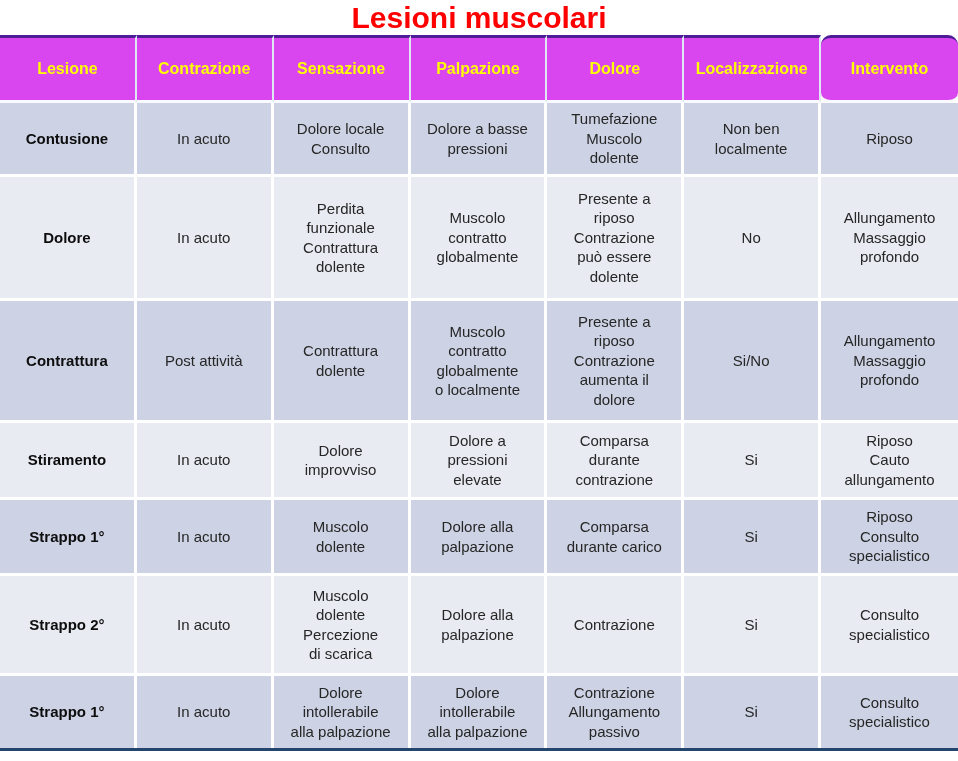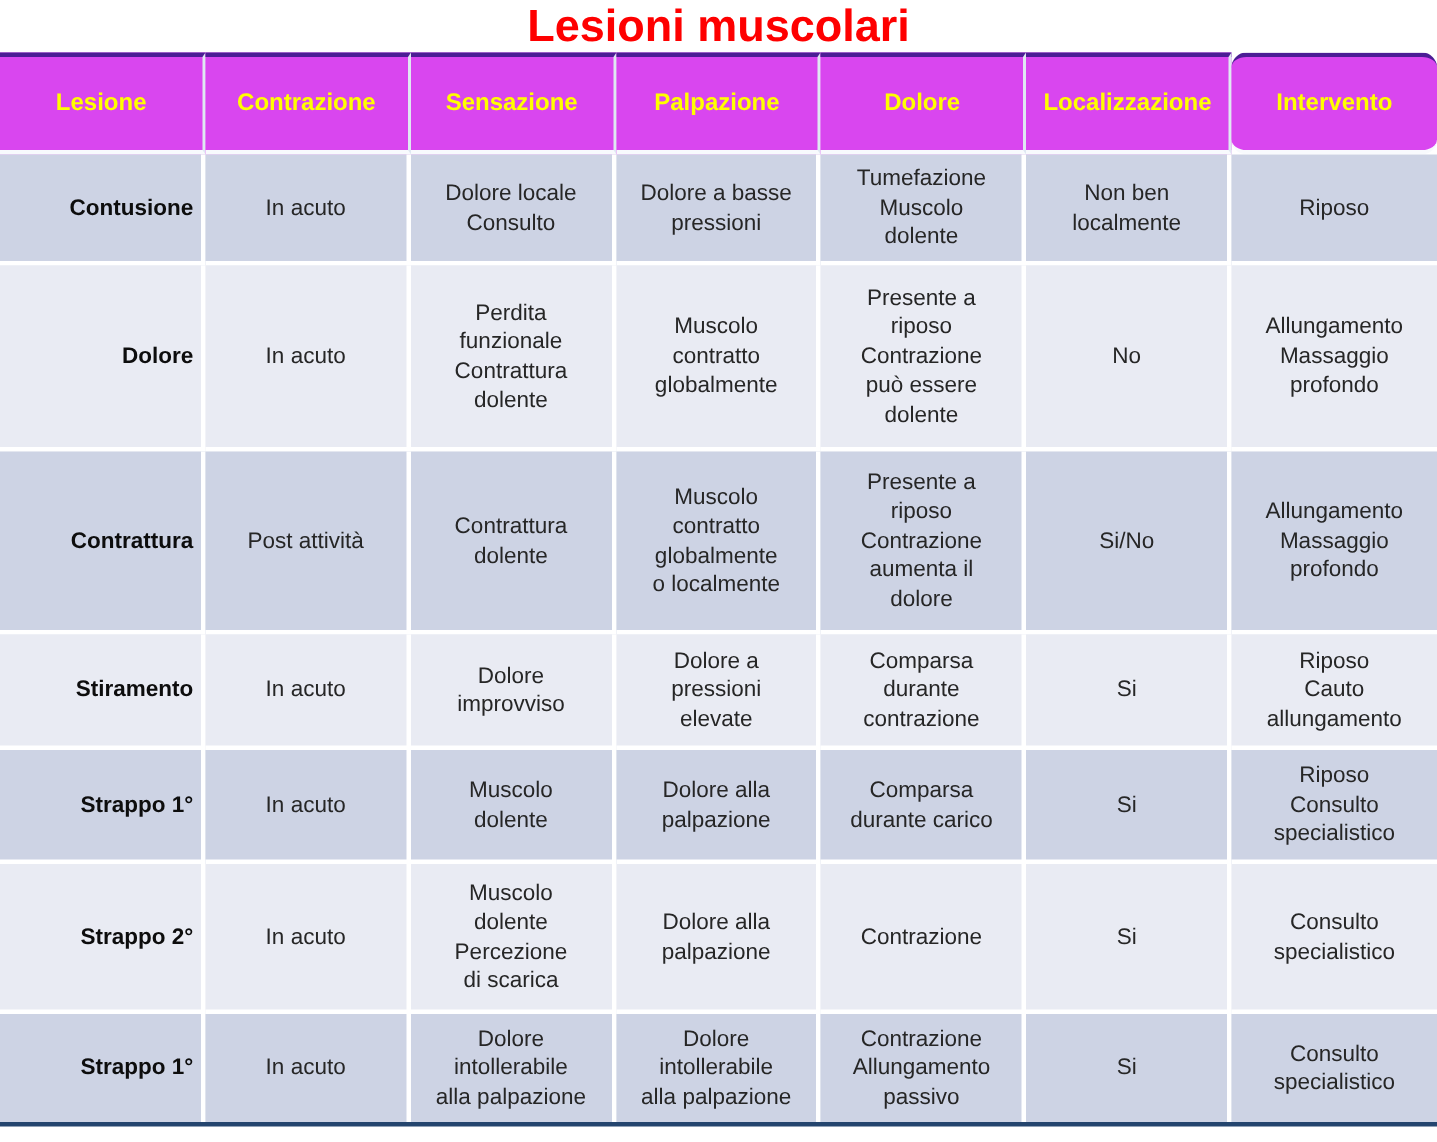--- a/index.html
+++ b/index.html
@@ -34,21 +34,21 @@
   thead th:last-child { border-right: none; border-radius: 10px; }
 
   
   tbody th, tbody td {
     border-right: 3px solid #ffffff; border-bottom: 3px solid #ffffff;
     font-size: 15px; line-height: 1.3; color: #262626;
   }
   tbody th:last-child, tbody td:last-child { border-right: none; }
   tbody tr:last-child th, tbody tr:last-child td { border-bottom: none; }
 
-  tbody th.rowlabel { font-weight: bold; color: #0d0d0d; font-size: 15px; text-align: right; }
+  tbody th.rowlabel { font-weight: bold; color: #0d0d0d; font-size: 15px; }
 
   tr.band-dark  th, tr.band-dark  td { background: #cdd3e4; }
   tr.band-light th, tr.band-light td { background: #e9ebf3; }
 </style>
 </head>
 <body>
 
 <div class="slide">
 
   <div class="title-bar">

